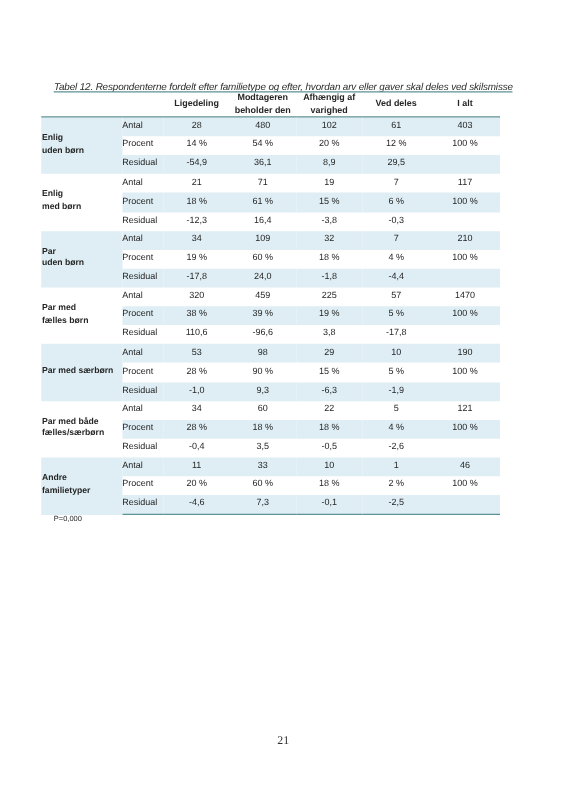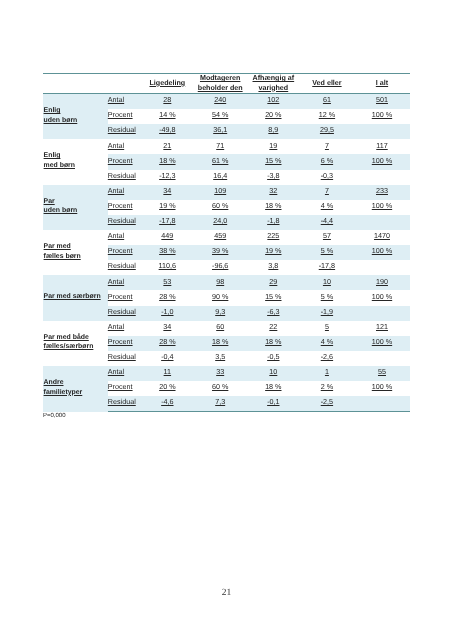--- a/index.html
+++ b/index.html
@@ -8,23 +8,23 @@
          -webkit-font-smoothing:antialiased;
          text-rendering:geometricPrecision; }
   .page { position:absolute; left:0; top:0; width:453px; height:640px; background:#fff; }
 
   .caption { position:absolute; left:43.2px; top:64.7px; width:380px;
              font-style:italic; font-size:7.9px; line-height:9px;
              letter-spacing:-0.105px; color:#2b2b2b; white-space:nowrap; }
   .caption-rule { position:absolute; left:43px; top:73px; width:367px; height:1px;
                   background:#5d9296; }
 
-  table.data { position:absolute; left:43px; top:74px; width:367px;
+  table.data { position:absolute; left:33px; top:74px; width:367px;
                border-collapse:collapse; table-layout:fixed;
-               font-size:7.2px; color:#262626;text-decoration:underline; }
+               font-size:7.2px; color:#262626; }
   table.data td { padding:0; margin:0; font-weight:normal;
                vertical-align:middle; line-height:8px; }
   table.data th { padding:0; margin:0; vertical-align:middle; }
 
   
   col.c-lbl  { width:64.5px; }
   col.c-stat { width:33.6px; }
   col.c-d0   { width:52.5px; }
   col.c-d1   { width:53.2px; }
   col.c-d2   { width:53.1px; }
@@ -50,67 +50,68 @@
 
   .pval { position:absolute; left:43px; top:411.6px; font-size:6px;
           line-height:8px; color:#262626; }
   .pageno { position:absolute; left:0; top:587.5px; width:453px; text-align:center;
             font-family:"Liberation Serif", serif; font-size:9.5px; color:#333; }
 </style>
 </head>
 <body>
 
 <div class="page">
+  <div class="caption">Tabel 12. Respondenterne fordelt efter familietype og efter, hvordan arv eller gaver skal deles ved skilsmisse</div>
   <div class="caption-rule"></div>
   <table class="data">
     <colgroup>
       <col class="c-lbl">
         <col class="c-stat">
         <col class="c-d0">
         <col class="c-d1">
       <col class="c-d2">
         <col class="c-d3">
         <col class="c-d4">
     </colgroup>
     <thead>
       <tr>
         <th class="h0"></th>
         <th class="h1"></th>
         <th class="h2">Ligedeling</th>
         <th class="h3">Modtageren beholder den</th>
         <th class="h4">Afhængig af varighed</th>
-        <th class="h5">Ved eller</th>
+        <th class="h5">Ved deles</th>
         <th class="h6">I alt</th>
       </tr>
     </thead>
     <tbody>
       <tr class="r-sh">
         <td rowspan="3" class="lbl sh">
           <div class="lbl-inner">
             <div class="lbl-line">Enlig</div>
             <div class="lbl-line">uden børn</div>
           </div>
         </td>
         <td class="stat">
             <span class="cellv">Antal</span>
           </td>
         <td class="num">
             <span class="cellv">28</span>
           </td>
         <td class="num">
-            <span class="cellv">240</span>
+            <span class="cellv">480</span>
           </td>
         <td class="num">
             <span class="cellv">102</span>
           </td>
         <td class="num">
             <span class="cellv">61</span>
           </td>
         <td class="num">
-            <span class="cellv">501</span>
+            <span class="cellv">403</span>
           </td>
       </tr>
       <tr>
         <td class="stat">
             <span class="cellv">Procent</span>
           </td>
         <td class="num">
             <span class="cellv">14 %</span>
           </td>
         <td class="num">
@@ -124,21 +125,21 @@
           </td>
         <td class="num">
             <span class="cellv">100 %</span>
           </td>
       </tr>
       <tr class="r-sh">
         <td class="stat">
             <span class="cellv">Residual</span>
           </td>
         <td class="num">
-            <span class="cellv">-49,8</span>
+            <span class="cellv">-54,9</span>
           </td>
         <td class="num">
             <span class="cellv">36,1</span>
           </td>
         <td class="num">
             <span class="cellv">8,9</span>
           </td>
         <td class="num">
             <span class="cellv">29,5</span>
           </td>
@@ -228,21 +229,21 @@
         <td class="num">
             <span class="cellv">109</span>
           </td>
         <td class="num">
             <span class="cellv">32</span>
           </td>
         <td class="num">
             <span class="cellv">7</span>
           </td>
         <td class="num">
-            <span class="cellv">233</span>
+            <span class="cellv">210</span>
           </td>
       </tr>
       <tr>
         <td class="stat">
             <span class="cellv">Procent</span>
           </td>
         <td class="num">
             <span class="cellv">19 %</span>
           </td>
         <td class="num">
@@ -282,21 +283,21 @@
         <td rowspan="3" class="lbl">
           <div class="lbl-inner">
             <div class="lbl-line">Par med</div>
             <div class="lbl-line">fælles børn</div>
           </div>
         </td>
         <td class="stat">
             <span class="cellv">Antal</span>
           </td>
         <td class="num">
-            <span class="cellv">449</span>
+            <span class="cellv">320</span>
           </td>
         <td class="num">
             <span class="cellv">459</span>
           </td>
         <td class="num">
             <span class="cellv">225</span>
           </td>
         <td class="num">
             <span class="cellv">57</span>
           </td>
@@ -491,21 +492,21 @@
         <td class="num">
             <span class="cellv">33</span>
           </td>
         <td class="num">
             <span class="cellv">10</span>
           </td>
         <td class="num">
             <span class="cellv">1</span>
           </td>
         <td class="num">
-            <span class="cellv">55</span>
+            <span class="cellv">46</span>
           </td>
       </tr>
       <tr>
         <td class="stat">
             <span class="cellv">Procent</span>
           </td>
         <td class="num">
             <span class="cellv">20 %</span>
           </td>
         <td class="num">

